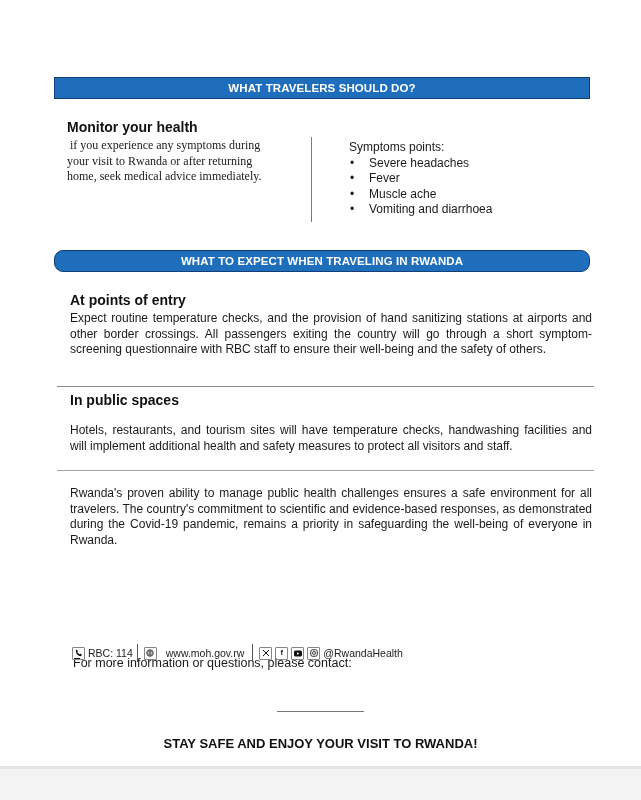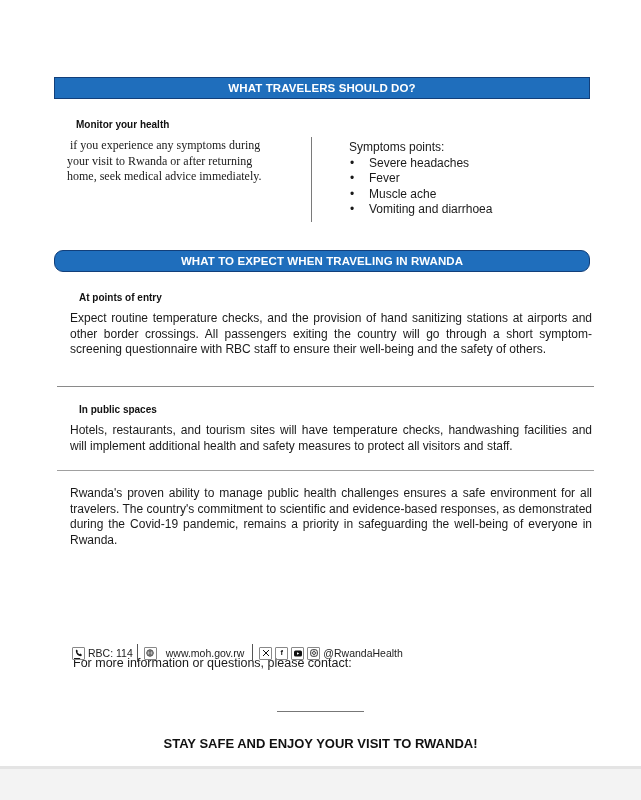--- a/index.html
+++ b/index.html
@@ -8,21 +8,21 @@
       background:#ffffff; color:#1a1a1a;
       font-family:"DejaVu Sans Condensed","DejaVu Sans", sans-serif;
     }
     .abs { position:absolute; }
     .bar {
       position:absolute; left:54px; width:536px; height:22px;
       background:#1f6ebc; border:1px solid #123f7a; box-sizing:border-box;
       color:#ffffff; font-family:"Liberation Sans", sans-serif; font-weight:bold;
       font-size:11.5px; text-align:center; line-height:20px; letter-spacing:0.1px;
     }
-    .sub { font-family:"Liberation Sans", sans-serif; font-weight:bold; font-size:10px; color:#111;margin-left:9px; }
+    .sub { font-family:"Liberation Sans", sans-serif; font-weight:bold; font-size:14px; color:#111; }
     .body-text {
       font-family:"Liberation Sans", sans-serif; font-size:12px; line-height:15.6px; color:#1a1a1a;
     }
     .justify { text-align:justify; text-align-last:left; }
     .divider { position:absolute; left:57px; width:537px; height:1px; background:#8a8a8a; }
     .vline { position:absolute; left:311px; top:137px; width:1px; height:85px; background:#7a7a7a; }
     ul.sym { list-style:none; margin:0; padding:0; }
     ul.sym li { position:relative; padding-left:20px; }
     ul.sym li::before { content:"•"; position:absolute; left:1px; top:0; }
     .contact-row {
@@ -65,21 +65,21 @@
   </ul>
 </div>
 
 <div class="bar" style="top:250px;border-radius:9px;">WHAT TO EXPECT WHEN TRAVELING IN RWANDA</div>
 
 <div class="abs sub" style="left:70px; top:292px;">At points of entry</div>
 <div class="abs body-text justify" style="left:70px; top:311px; width:522px;">Expect routine temperature checks, and the provision of hand sanitizing stations at airports and other border crossings. All passengers exiting the country will go through a short symptom-screening questionnaire with RBC staff to ensure their well-being and the safety of others.</div>
 
 <div class="divider" style="top:386px;"></div>
 
-<div class="abs sub" style="left:70px; top:404px;">In public spaces</div>
+<div class="abs sub" style="left:70px; top:392px;">In public spaces</div>
 <div class="abs body-text justify" style="left:70px; top:423px; width:522px;">Hotels, restaurants, and tourism sites will have temperature checks, handwashing facilities and will implement additional health and safety measures to protect all visitors and staff.</div>
 
 <div class="divider" style="top:470px; background:#a0a0a0;"></div>
 
 <div class="abs body-text justify" style="left:70px; top:486px; width:522px;">Rwanda's proven ability to manage public health challenges ensures a safe environment for all travelers. The country's commitment to scientific and evidence-based responses, as demonstrated during the Covid-19 pandemic, remains a priority in safeguarding the well-being of everyone in Rwanda.</div>
 
 <div class="abs" style="left:73px; top:656px; font-family:'Liberation Sans', sans-serif; font-size:12.5px; color:#1a1a1a;">For more information or questions, please contact:</div>
 
 <div class="contact-row">
   <span class="ibox">

